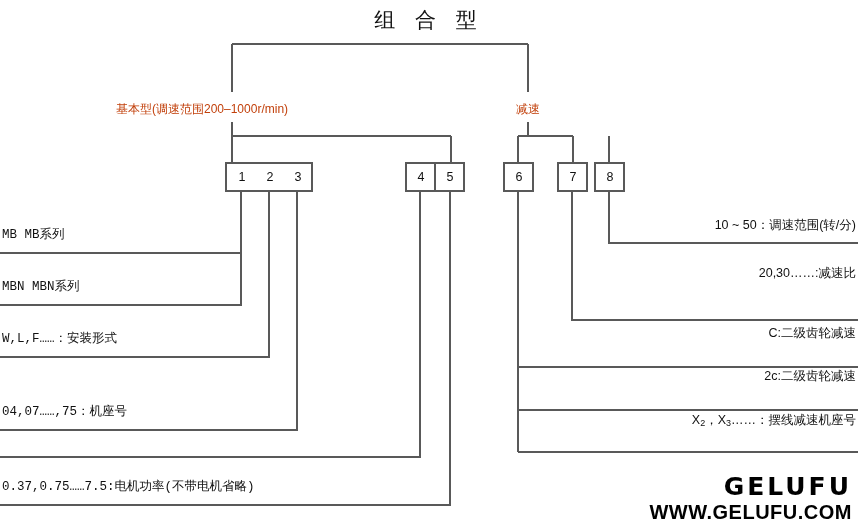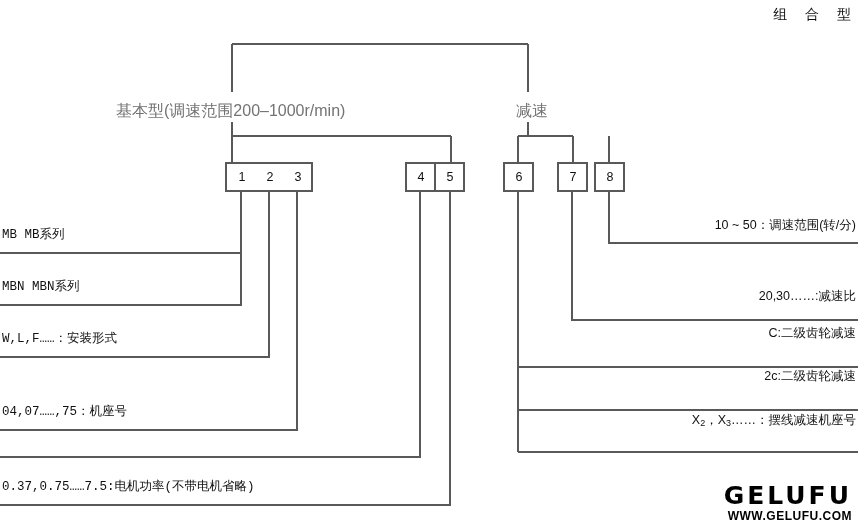--- a/index.html
+++ b/index.html
@@ -10,31 +10,31 @@
     color:#000;
     position:relative;
     overflow:hidden;
   }
   #stage{position:absolute;left:0;top:0;width:858px;height:526px;}
   #svg-layer{position:absolute;left:0;top:0;width:858px;height:526px;}
 
   .title{
     position:absolute;
     left:0;top:6px;width:858px;
-    text-align:right;
-    font-size:14px;
+    text-align:center;
+    font-size:21px;
     letter-spacing:7px;
     font-weight:500;
     color:#111;
   }
 
   .grouplabel{
     position:absolute;
-    font-size:16px;
-    color:#737373;
+    font-size:12px;
+    color:#c2410c;
     white-space:nowrap;
   }
   #glabel-basic{left:116px;top:101px;}
   #glabel-reduce{left:508px;top:101px;margin-left:8px;}
 
   .boxnum{
     position:absolute;
     font-size:12.5px;
     color:#111;
     text-align:center;
@@ -61,21 +61,21 @@
   #logo-mark{
     font-family:"DejaVu Sans",sans-serif;
     font-size:25px;
     font-weight:bold;
     letter-spacing:3px;
     color:#000;
     line-height:1;
   }
   #logo-url{
     font-family:"Liberation Sans",sans-serif;
-    font-size:12px;
+    font-size:20px;
     font-weight:bold;
     letter-spacing:0.5px;
     color:#000;
     line-height:1.15;
     margin-top:2px;
   }
 </style>
 </head>
 <body>
 
@@ -147,21 +147,21 @@
   <div class="boxnum" style="left:565px;top:171px;width:16px;">7</div>
   <div class="boxnum" style="left:602px;top:171px;width:16px;">8</div>
 
   <div class="leaf l" style="left:2px;top:229px;">MB MB系列</div>
   <div class="leaf l" style="left:2px;top:281px;">MBN MBN系列</div>
   <div class="leaf l" style="left:2px;top:333px;">W,L,F……：安装形式</div>
   <div class="leaf l" style="left:2px;top:406px;">04,07……,75：机座号</div>
   <div class="leaf l" style="left:2px;top:481px;">0.37,0.75……7.5:电机功率(不带电机省略)</div>
 
   <div class="leaf r" style="right:2px;top:219px;">10 ~ 50：调速范围(转/分)</div>
-  <div class="leaf r" style="right:2px;top:290px;">20,30……:减速比</div>
+  <div class="leaf r" style="right:2px;top:267px;">20,30……:减速比</div>
   <div class="leaf r" style="right:2px;top:327px;">C:二级齿轮减速</div>
   <div class="leaf r" style="right:2px;top:370px;">2c:二级齿轮减速</div>
   <div class="leaf r" style="right:2px;top:414px;"><span>X</span><sub>2</sub><span>，X</span><sub>3</sub><span>……：摆线减速机座号</span></div>
 
   <div id="logo-wrap">
     <div id="logo-mark">GELUFU</div>
     <div id="logo-url">WWW.GELUFU.COM</div>
   </div>
 
 </div>

